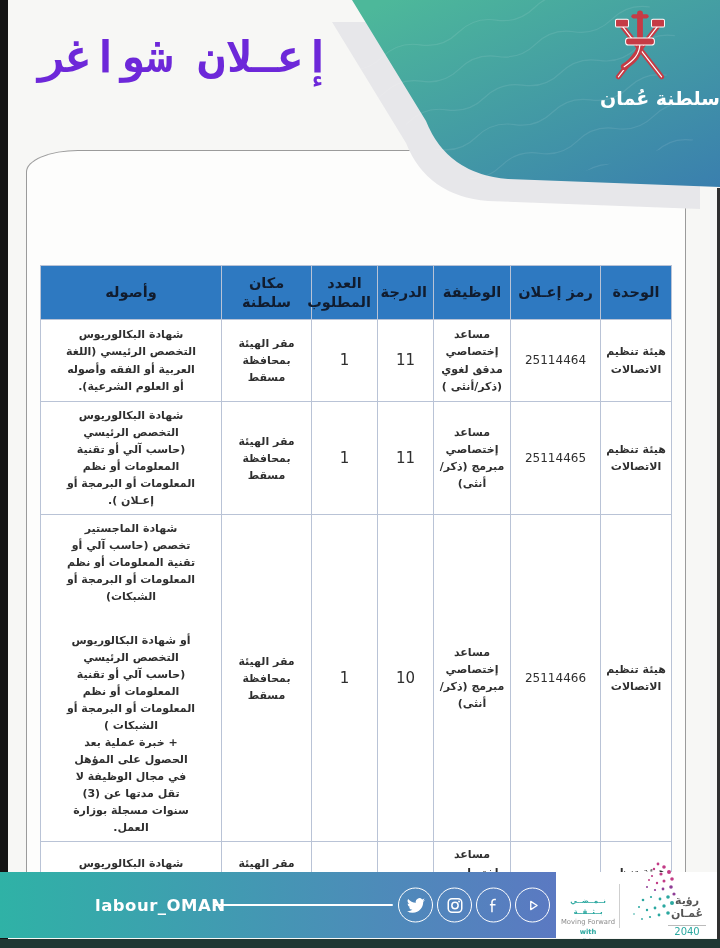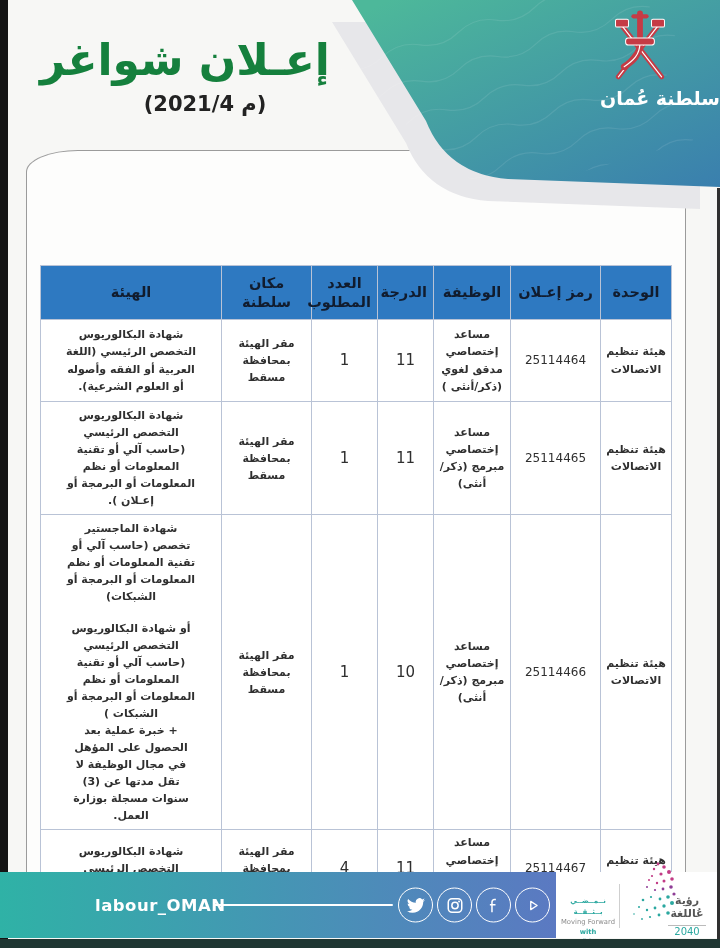--- a/index.html
+++ b/index.html
@@ -19,36 +19,36 @@
   
   .header-shapes { position:absolute; left:280px; top:0; width:440px; height:240px; z-index:3; pointer-events:none; }
   .brand { position:absolute; left:560px; top:10px; width:160px; z-index:4; text-align:right; }
   .brand .emblem svg { display:block; margin:0 auto; }
   .brand .org { color:#ffffff; font-weight:bold; line-height:1.3; letter-spacing:1px; }
   .brand .org .l1 { font-size:19px; }
   .brand .org .l2 { font-size:22px; }
 
   
   .title-block { position:absolute; left:35px; top:36px; width:300px; z-index:4; text-align:center; }
-  .title-block h1 { color:#15803d; font-size:44px; font-weight:bold; line-height:1.1; }
+  .title-block h1 { color:#6d28d9; font-size:44px; font-weight:bold; line-height:1.1;font-family:Liberation Mono, monospace; }
   .title-block .issue { direction:rtl; color:#222; font-size:21px; font-weight:bold; margin-top:8px; margin-left:40px; }
 
   
   .vacancy-table { position:absolute; left:40px; top:265px; z-index:3; border-collapse:collapse;
                    table-layout:fixed; width:631px; direction:rtl; }
   .vacancy-table th, .vacancy-table td { border:1px solid #b9c3d6; vertical-align:middle; text-align:center; }
   .vacancy-table { border:1px solid #9fb3c9; }
   .vacancy-table thead tr { height:54px; }
   .vacancy-table th { background:#2e79c1; color:#111c2e; font-size:14.5px; font-weight:bold; line-height:1.25; padding:2px 6px; }
   .vacancy-table td { color:#2f2f2f; font-size:11px; font-weight:bold; line-height:1.55; padding:3px 5px; background:#ffffff; }
   .vacancy-table td.num  { font-size:12px; font-weight:normal; }
   .vacancy-table td.big  { font-size:15px; font-weight:normal; }
   .vacancy-table td.cond { padding:5px 24px; }
   .vacancy-table td.cond p { margin:0; }
-  .vacancy-table td.cond p:nth-child(2) { margin-top:14px; }
+  .vacancy-table td.cond p:nth-child(2) { margin-top:26px; }
 
   
   .footer-bar { position:absolute; left:0; top:872px; width:556px; height:66px; z-index:5;
                 background:linear-gradient(90deg,#2fb2a6,#5b79c2); }
   .footer-bar .handle { position:absolute; left:95px; top:50%; transform:translateY(-50%);
                         color:#fff; font-size:16.5px; font-weight:bold; letter-spacing:.5px; }
   .footer-bar .rule { position:absolute; left:213px; top:50%; transform:translateY(-50%);
                       width:180px; height:2px; background:#ffffff; border-radius:2px; }
   .social { position:absolute; left:398px; top:50%; transform:translateY(-50%); display:flex; gap:4px; }
   .social .circ { width:35px; height:35px; border:1.7px solid #ffffff; border-radius:50%;
@@ -119,42 +119,41 @@
         <rect x="30" y="38" width="40" height="10" rx="4" fill="#c53b45" stroke="#fff" stroke-width="1.4"></rect>
       </svg>
     </div>
     <div class="org" dir="rtl">
       <div class="l1">سلطنة عُمان</div>
     </div>
   </div>
 
   <div class="title-block">
     <h1 dir="rtl">إعـلان شواغر</h1>
-    <div class="issue">(م 2021/4)</div>
   </div>
 
   <table class="vacancy-table" dir="rtl">
     <colgroup>
       <col style="width:71px">
         <col style="width:90px">
         <col style="width:77px">
         <col style="width:56px">
       <col style="width:66px">
         <col style="width:90px">
         <col style="width:181px">
     </colgroup>
     <thead>
       <tr>
         <th>الوحدة</th>
         <th>رمز إعـلان</th>
         <th>الوظيفة</th>
         <th>الدرجة</th>
         <th>العدد المطلوب</th>
         <th>مكان سلطنة</th>
-        <th>الهيئة</th>
+        <th>وأصوله</th>
       </tr>
     </thead>
     <tbody>
       <tr style="height:82px">
         <td>هيئة تنظيم الاتصالات</td>
         <td class="num">25114464</td>
         <td>مساعد إختصاصي مدقق لغوي (ذكر/أنثى )</td>
         <td class="big">11</td>
         <td class="big">1</td>
         <td>مقر الهيئة بمحافظة مسقط</td>
@@ -270,19 +269,19 @@
             <circle cx="25" cy="51" r="1"></circle>
           <circle cx="54" cy="57" r="1.8"></circle>
             <circle cx="45" cy="59" r="1.4"></circle>
             <circle cx="36" cy="61" r="1.1"></circle>
           <circle cx="28" cy="63" r="0.9"></circle>
             <circle cx="20" cy="58" r="0.8"></circle>
         </g>
       </svg>
     </div>
     <div class="vtext">
-      <div class="name">رؤية عُاللغة</div>
+      <div class="name">رؤية عُمـان</div>
       <div class="year">2040</div>
     </div>
   </div>
 
   <div class="edge-bottom"></div>
 </div>
 
 </body></html>

